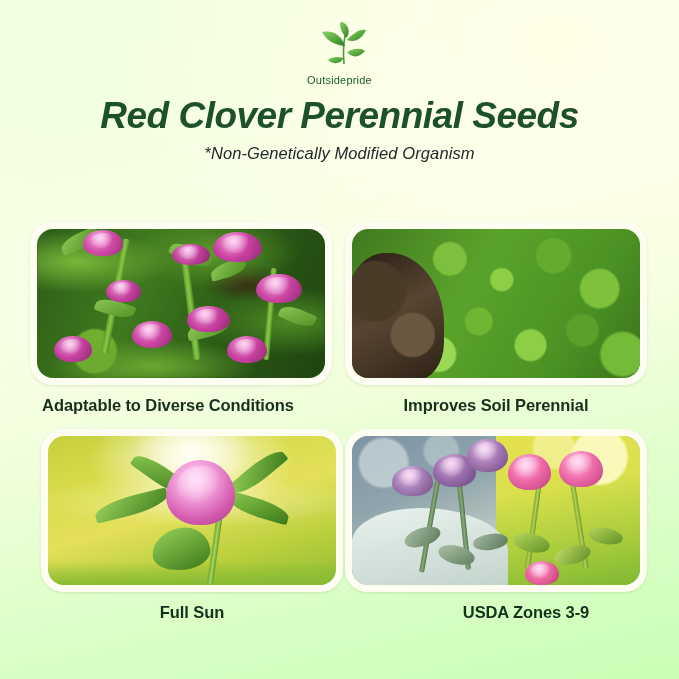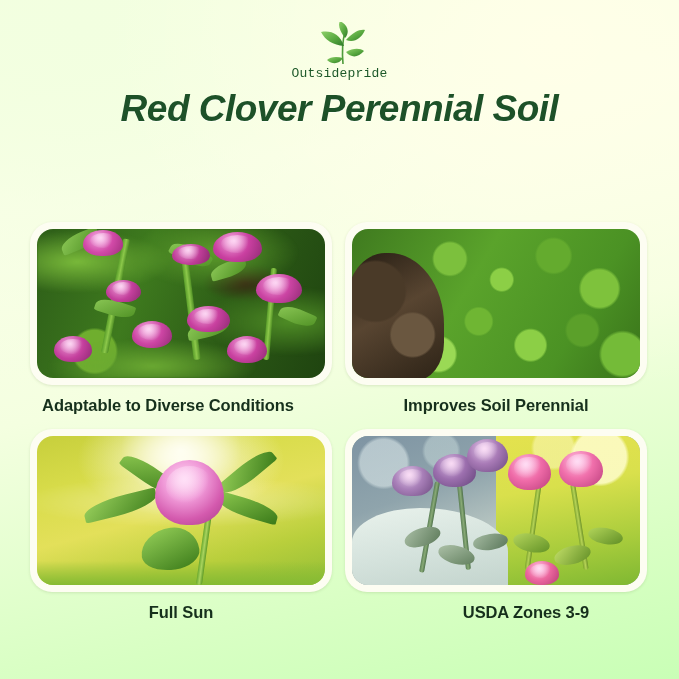--- a/index.html
+++ b/index.html
@@ -14,23 +14,23 @@
       radial-gradient(120% 95% at 82% 6%, #ffffe8 0%, rgba(255,255,232,0) 55%),
       radial-gradient(110% 90% at 12% 4%, #f2ffe0 0%, rgba(242,255,224,0) 60%),
       linear-gradient(168deg,#f3ffdf 0%, #fbffe9 26%, #f4ffe0 52%, #d9ffc4 82%, #c9ffb6 100%);
   }
 
   
   .header{position:absolute;left:0;right:0;top:22px;text-align:center;}
   .logo{display:inline-block;text-align:center;line-height:1;}
   .logo-mark{width:72px;height:44px;display:block;margin:0 auto;}
   .logo-word{
-    font-family:Liberation Mono, monospace;
-    font-size:13px;color:#1e5a2a;letter-spacing:.2px;
-    margin-top:1px;
+    font-family:Liberation Sans, sans-serif;
+    font-size:11px;color:#1e5a2a;letter-spacing:.2px;
+    margin-top:9px;
   }
 
   .title{
     margin-top:8px;
     font-size:37px;line-height:1.06;
     font-weight:bold;font-style:italic;
     color:#1d5128;
     letter-spacing:-0.5px;
     text-shadow:0 1px 0 rgba(255,255,255,.55);
   }
@@ -39,21 +39,21 @@
     margin-top:9px;
     font-size:16.5px;font-style:italic;color:#23292b;
     letter-spacing:.1px;
   }
 
   
   .grid{position:absolute;left:0;top:222px;width:679px;}
   .cell{position:absolute;}
   .cell.c0{left:30px;  top:0px;   width:276px;}
   .cell.c1{left:345px; top:0px;   width:302px;}
-  .cell.c2{left:30px;  top:207px; width:302px;}
+  .cell.c2{left:41px;  top:207px; width:302px;}
   .cell.c3{left:345px; top:207px; width:362px;}
 
   .frame{
     width:302px;height:163px;box-sizing:border-box;
     border-radius:22px;
     background:#fdfdf2;
     padding:7px;
     box-shadow:0 1px 3px rgba(90,110,60,.16);
   }
   .photo{
@@ -179,23 +179,24 @@
         <path d="M41 24 C30 23 22 18 18 10 C28 8 37 12 41 24 Z" fill="url(#lg)"></path>
         <path d="M42 16 C36 8 35 2 37 -1 C45 3 47 10 42 16 Z" fill="url(#lg)"></path>
         <path d="M43 18 C50 10 57 7 62 8 C58 17 51 21 43 18 Z" fill="url(#lg)"></path>
         <path d="M43 30 C50 26 57 26 61 29 C55 36 48 36 43 30 Z" fill="url(#lg)"></path>
         <path d="M40 36 C33 34 27 35 24 38 C30 43 36 42 40 36 Z" fill="url(#lg)"></path>
       </svg>
       <div class="logo-word">Outsidepride</div>
     </div>
 
     <div class="title">
-      <span class="l2">Red Clover Perennial Soil</span>
-    </div>
-
+      <span class="l2">Red Clover Perennial Seeds</span>
+    </div>
+
+    <div class="subtitle">*Non-Genetically Modified Organism</div>
   </div>
 
   <div class="grid">
 
     <div class="cell c0">
       <div class="frame">
         <div class="photo p1">
           <div class="blurbg"></div>
 
           <div class="stem" style="left:26%;top:6%;width:2.4%;height:78%;transform:rotate(11deg);"></div>

